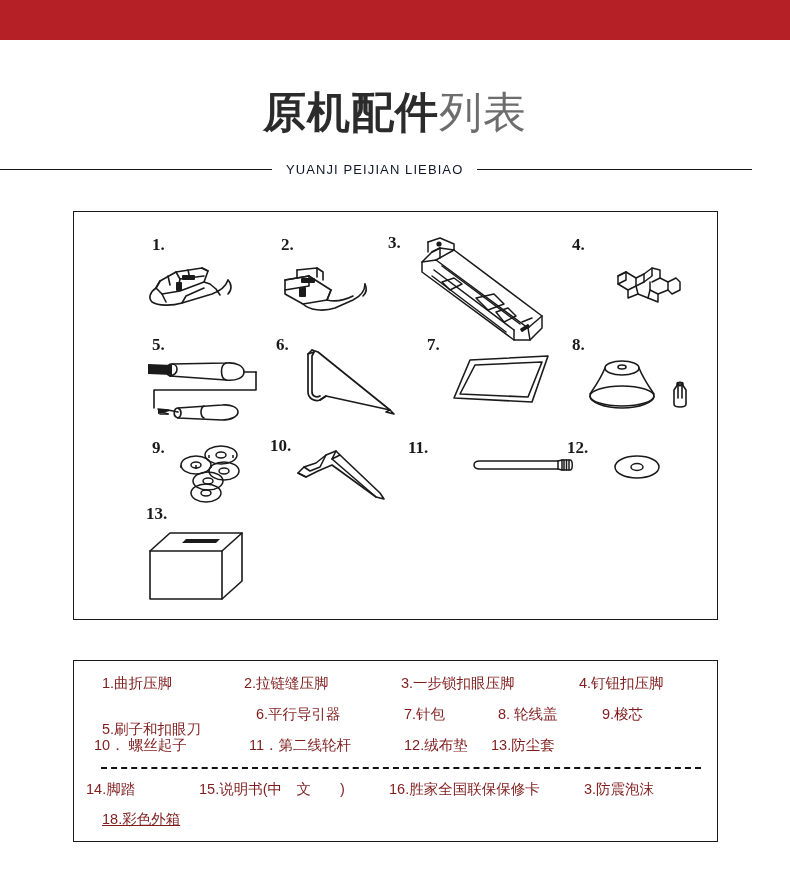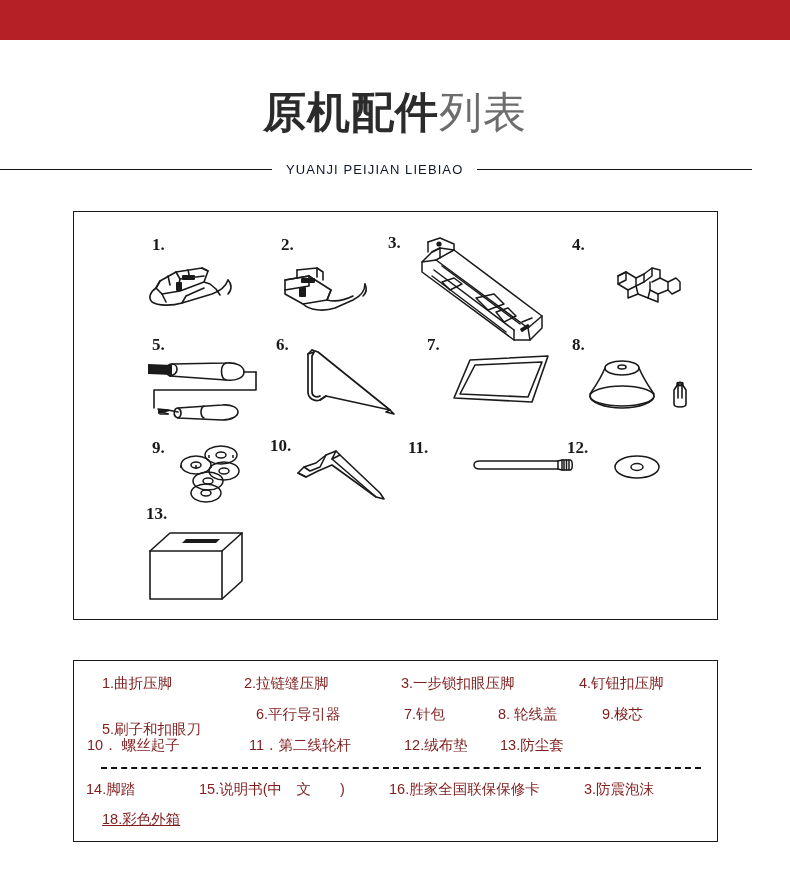--- a/index.html
+++ b/index.html
@@ -415,24 +415,24 @@
 
   <div class="list-line" style="top:44px;">
     <span class="cell" style="left: 28px; margin-top: 15px;">5.刷子和扣眼刀</span>
     <span class="cell" style="left: 182px;">6.平行导引器</span>
     <span class="cell" style="left: 330px;">7.针包</span>
     <span class="cell" style="left: 424px;">8. 轮线盖</span>
     <span class="cell" style="left: 528px;">9.梭芯</span>
   </div>
 
   <div class="list-line" style="top:75px;">
-    <span class="cell" style="left: 13px; text-align: right;">10． 螺丝起子</span>
+    <span class="cell" style="left: 20px; text-align: right;">10． 螺丝起子</span>
     <span class="cell" style="left: 175px;">11．第二线轮杆</span>
     <span class="cell" style="left: 330px;">12.绒布垫</span>
-    <span class="cell" style="left: 426px;">13.防尘套</span>
+    <span class="cell" style="left: 417px;">13.防尘套</span>
   </div>
 
   <div class="dashed-sep"></div>
 
   <div class="list-line" style="top:119px;">
     <span class="cell" style="left: 12px; text-align: center;">14.脚踏</span>
     <span class="cell" style="left: 125px;">15.说明书(中　文　　)</span>
     <span class="cell" style="left: 315px;">16.胜家全国联保保修卡</span>
     <span class="cell" style="left: 510px;">3.防震泡沫</span>
   </div>

